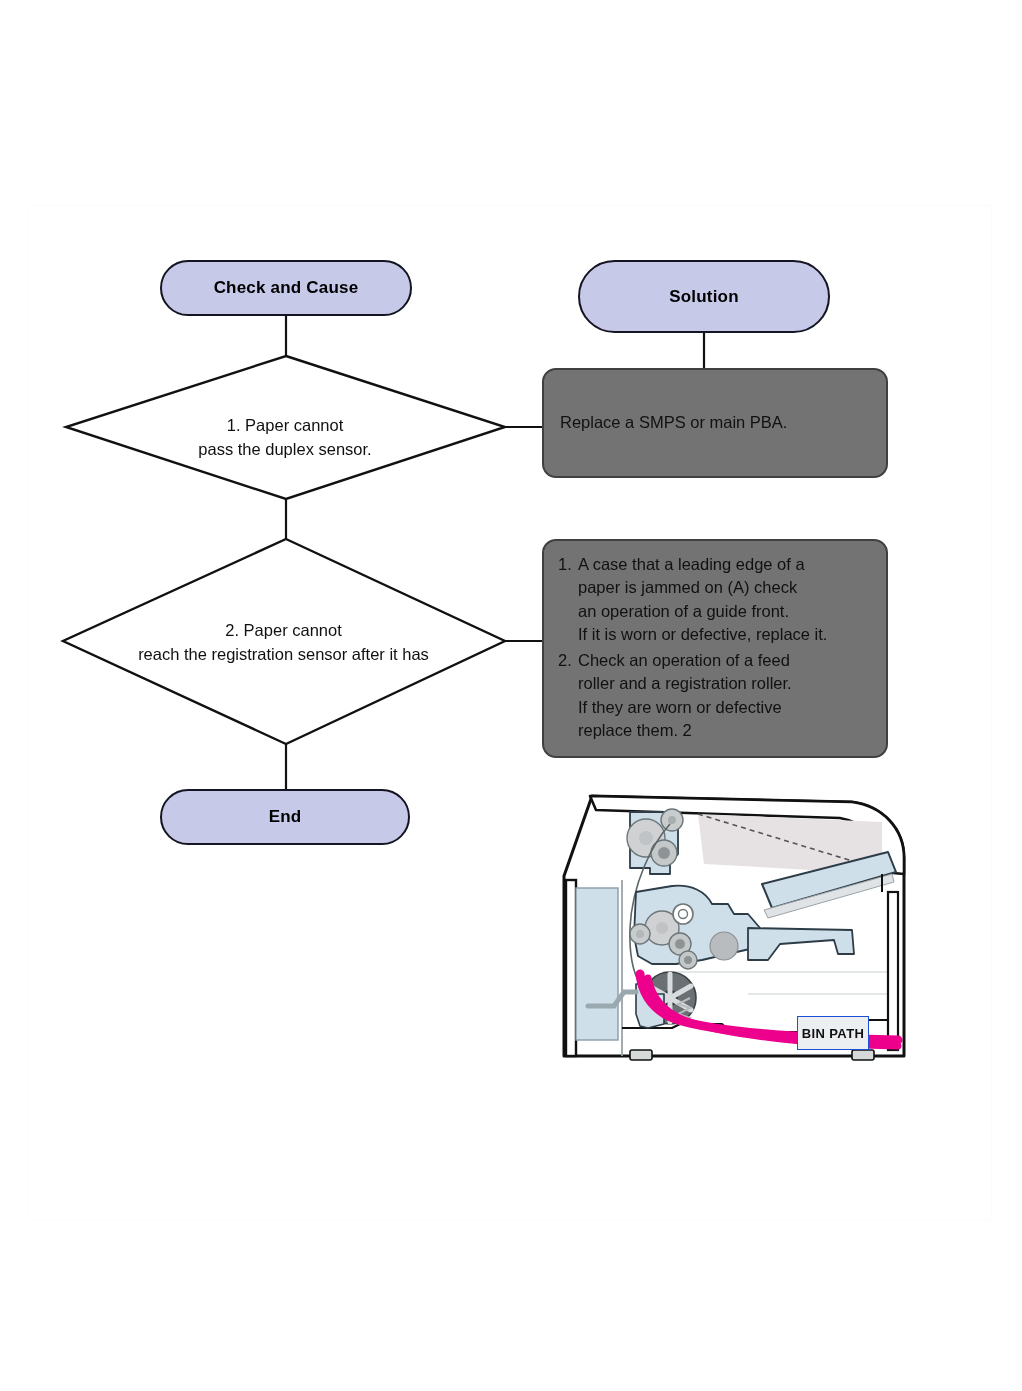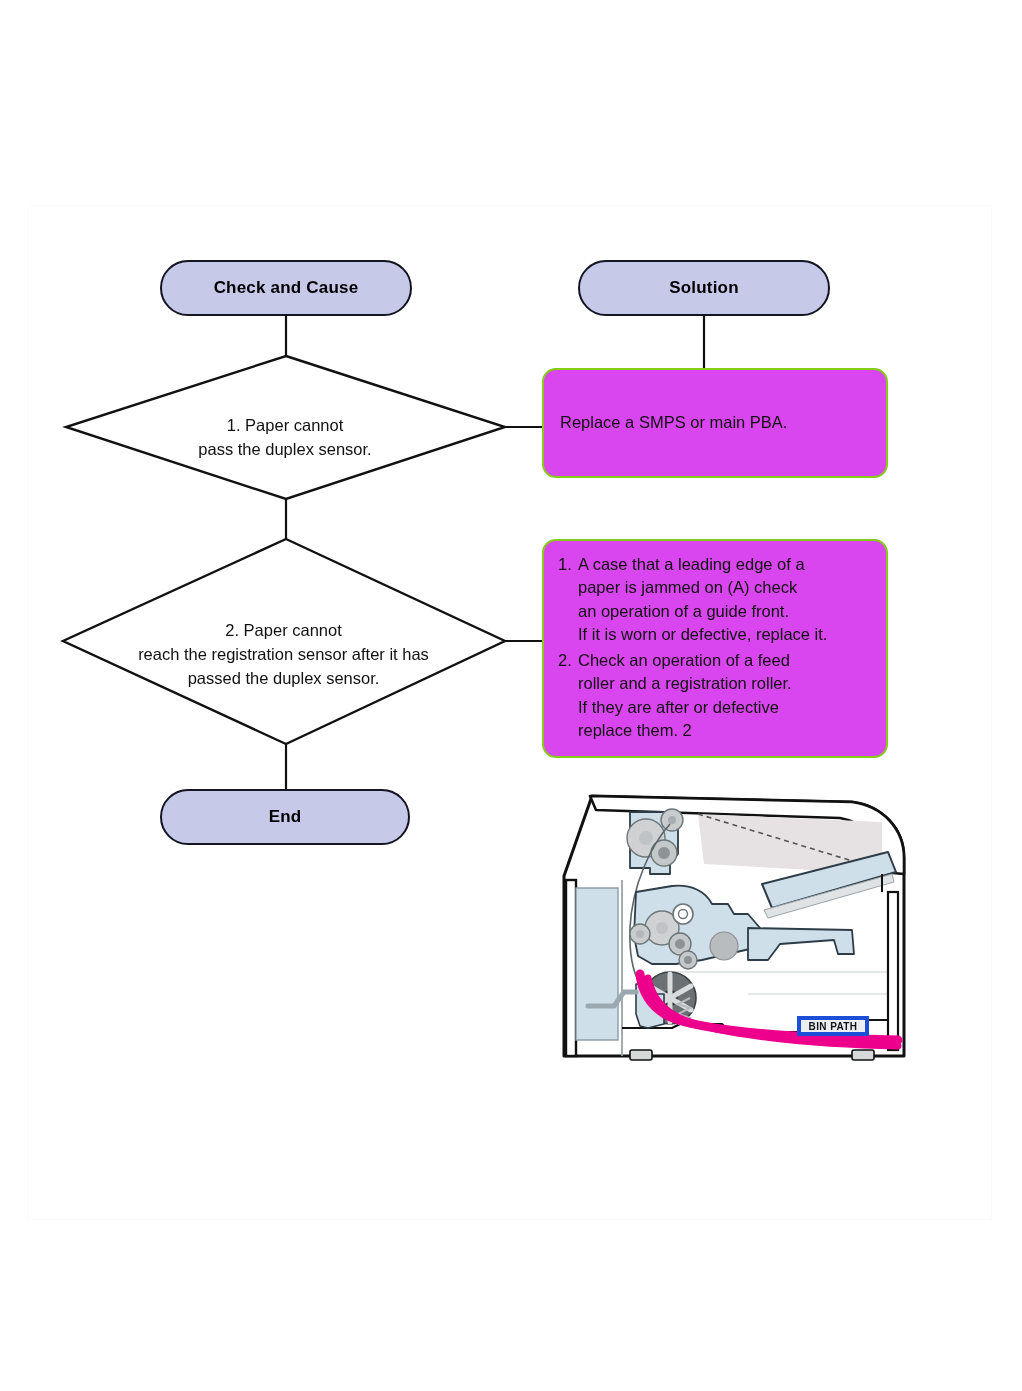--- a/index.html
+++ b/index.html
@@ -30,29 +30,29 @@
     border:2px solid #141422;
     border-radius:999px;
     display:flex;align-items:center;justify-content:center;
     font-weight:bold;
     font-size:17px;
     letter-spacing:.2px;
     color:#000;
     box-sizing:border-box;
   }
   #pill-check{left:160px;top:260px;width:252px;height:56px;}
-  #pill-solution{left:578px;top:260px;width:252px;height:56px;text-align:center;}
+  #pill-solution{left:578px;top:260px;width:252px;height:73px;text-align:center;}
   #pill-end{left:160px;top:789px;width:250px;height:56px;}
 
   
   .sol-box{
     position:absolute;
-    border:2px solid #84cc16;
+    border:2px solid #404040;
     border-radius:14px;
-    background:#d946ef;
+    background:#737373;
     box-sizing:border-box;
     font-size:16.5px;
     line-height:1.45;
     color:#111;
   }
   #sol1{left:542px;top:368px;width:346px;height:110px;display:flex;align-items:center;}
   #sol1 .txt{padding:0 16px;}
   #sol2{left:542px;top:539px;width:346px;height:219px;padding:12px 14px 10px 14px;}
 
   .olist{margin:0;padding:0;list-style:none;}
@@ -79,24 +79,24 @@
   #dia1-label{left:65px;top:398px;width:440px;}
   #dia2-label{left:62px;top:603px;width:443px;}
 
   
   #printer{
     position:absolute;left:552px;top:788px;width:372px;height:278px;
   }
   .binpath-label{
     position:absolute;
     left:797px;top:1016px;
-    width:72px;height:20px;
+    width:72px;height:34px;
     background:#eceff1;
-    border:4px solid #1d4ed8;
-    font-size:10px;
+    border:1px solid #1d4ed8;
+    font-size:13px;
     font-weight:bold;
     letter-spacing:.4px;
     display:flex;align-items:center;justify-content:center;
     color:#111;
     box-sizing:border-box;
   }
 </style>
 </head>
 <body>
 
@@ -129,21 +129,20 @@
   <div class="pill" id="pill-solution">Solution</div>
   <div class="pill" id="pill-end">End</div>
 
   <div class="diamond-label" id="dia1-label">
     <div>1. Paper cannot</div>
     <div>pass the duplex sensor.</div>
   </div>
   <div class="diamond-label" id="dia2-label">
     <div>2. Paper cannot</div>
     <div>reach the registration sensor after it has</div>
-    <div>passed the duplex sensor.</div>
   </div>
 
   <div class="sol-box" id="sol1">
     <div class="txt">Replace a SMPS or main PBA.</div>
   </div>
 
   <div class="sol-box" id="sol2">
     <ul class="olist">
       <li>
         <span class="num">1.</span>
@@ -152,21 +151,21 @@
           <div>paper is jammed on (A) check</div>
           <div>an operation of a guide front.</div>
           <div>If it is worn or defective, replace it.</div>
         </span>
       </li>
       <li>
         <span class="num">2.</span>
         <span class="body">
           <div>Check an operation of a feed</div>
           <div>roller and a registration roller.</div>
-          <div>If they are after or defective</div>
+          <div>If they are worn or defective</div>
           <div>replace them. 2</div>
         </span>
       </li>
     </ul>
   </div>
 
   <svg id="printer" viewBox="0 0 372 278" xmlns="http://www.w3.org/2000/svg">
 
     <path d="M12,88 L12,268 L352,268 L352,70 C352,40 330,18 300,14 L40,8 L12,88 Z" fill="#ffffff" stroke="#111111" stroke-width="3" stroke-linejoin="round"></path>
 

